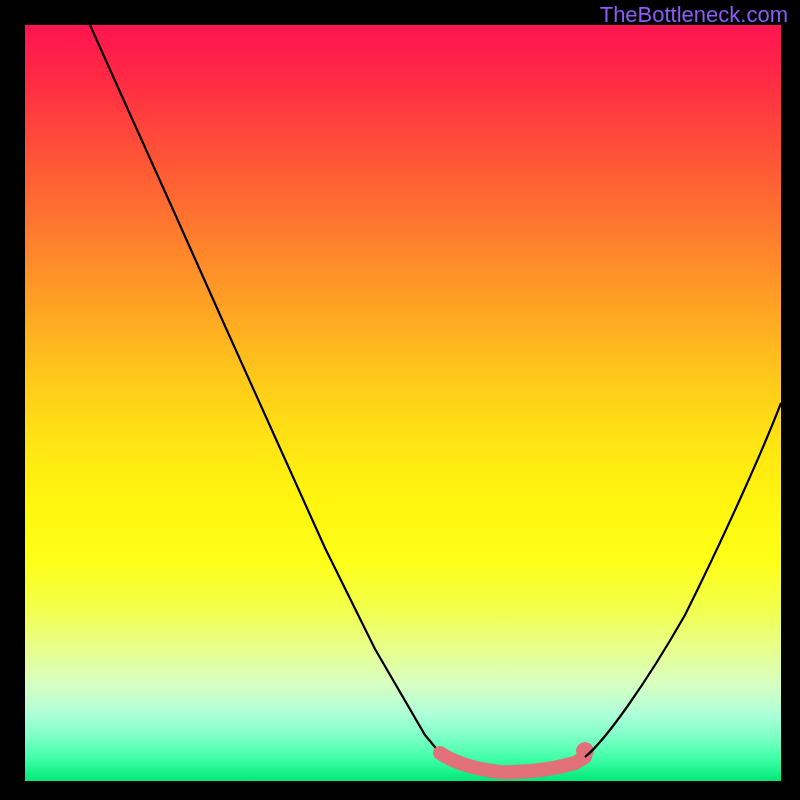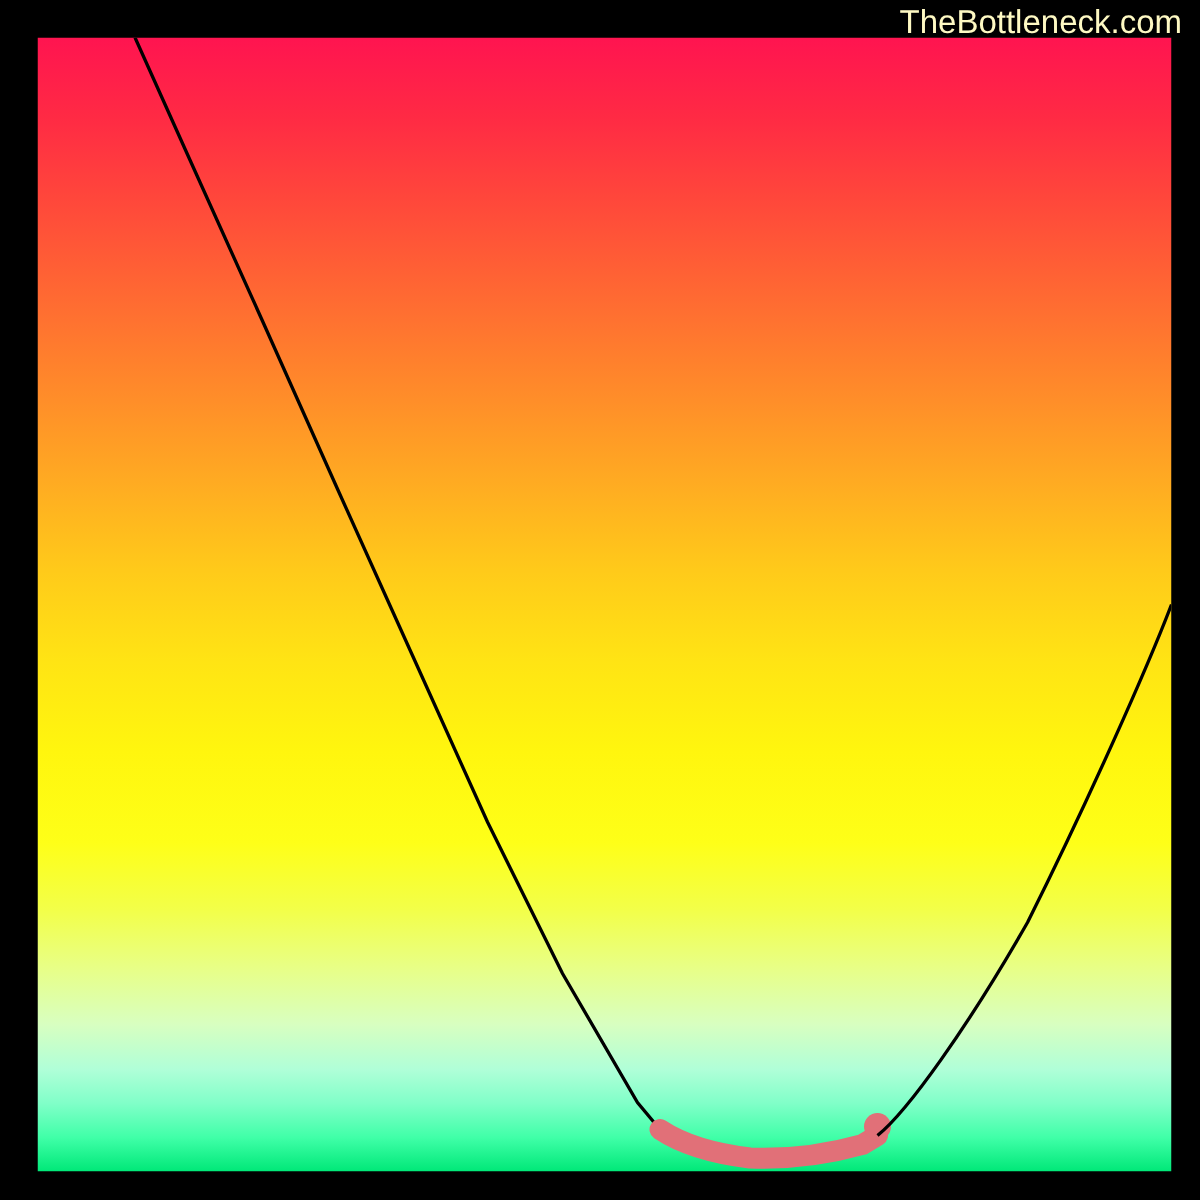--- a/index.html
+++ b/index.html
@@ -7,21 +7,21 @@
     width: 800px;
     height: 800px;
     background: #000;
     position: relative;
     font-family: Arial, sans-serif;
   }
   .watermark {
     position: absolute;
     top: 2px;
     right: 12px;
-    color: #fef9c3;
+    color: #8b5cf6;
     font-size: 22px;
     font-weight: 500;
     z-index: 10;
   }
   .plot-area {
     position: absolute;
     left: 25px;
     top: 25px;
     width: 756px;
     height: 756px;

